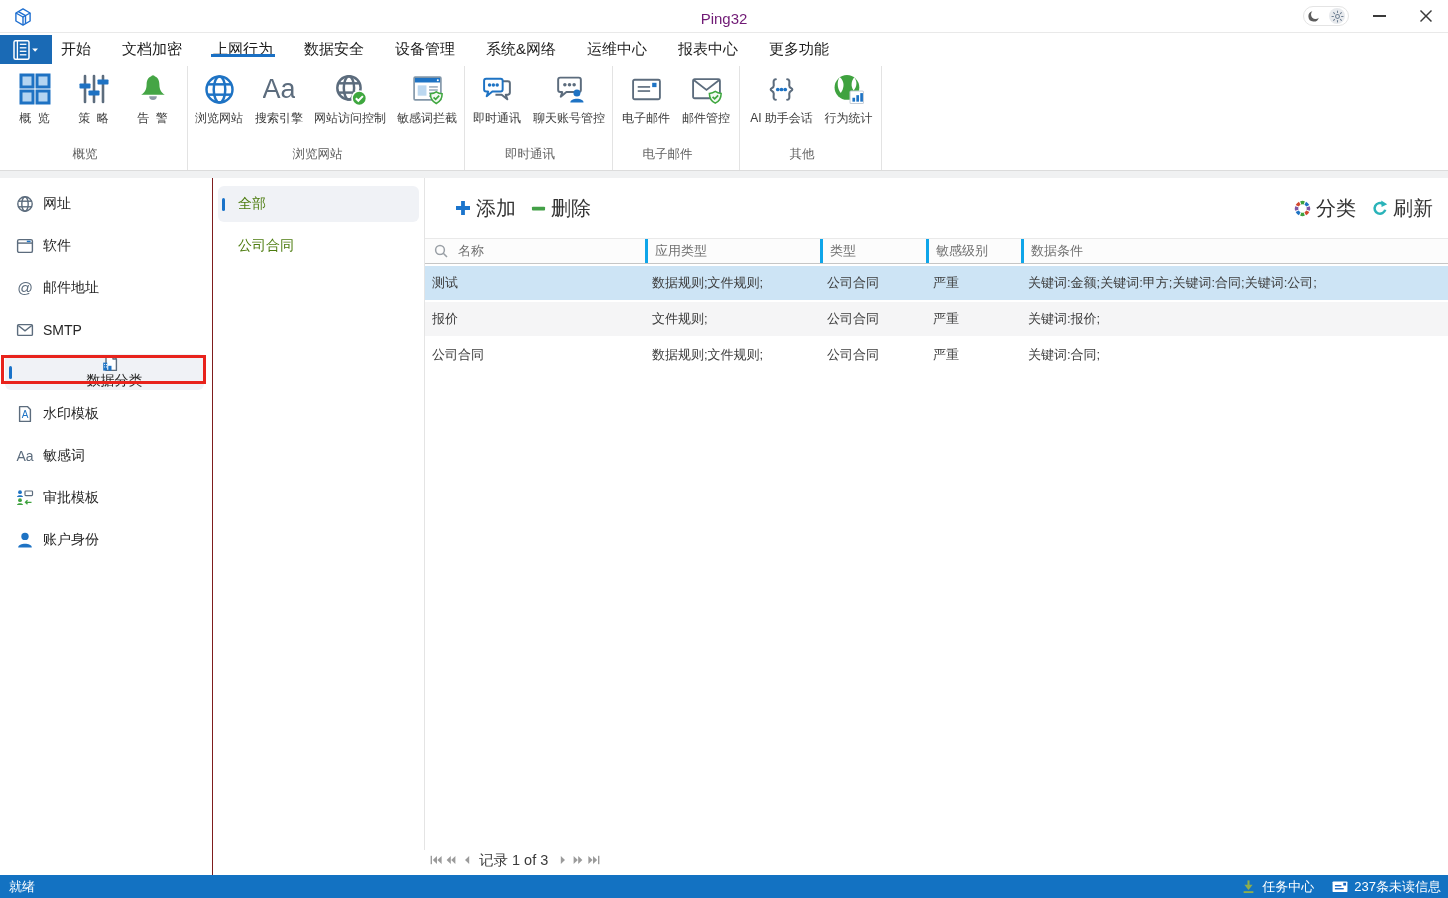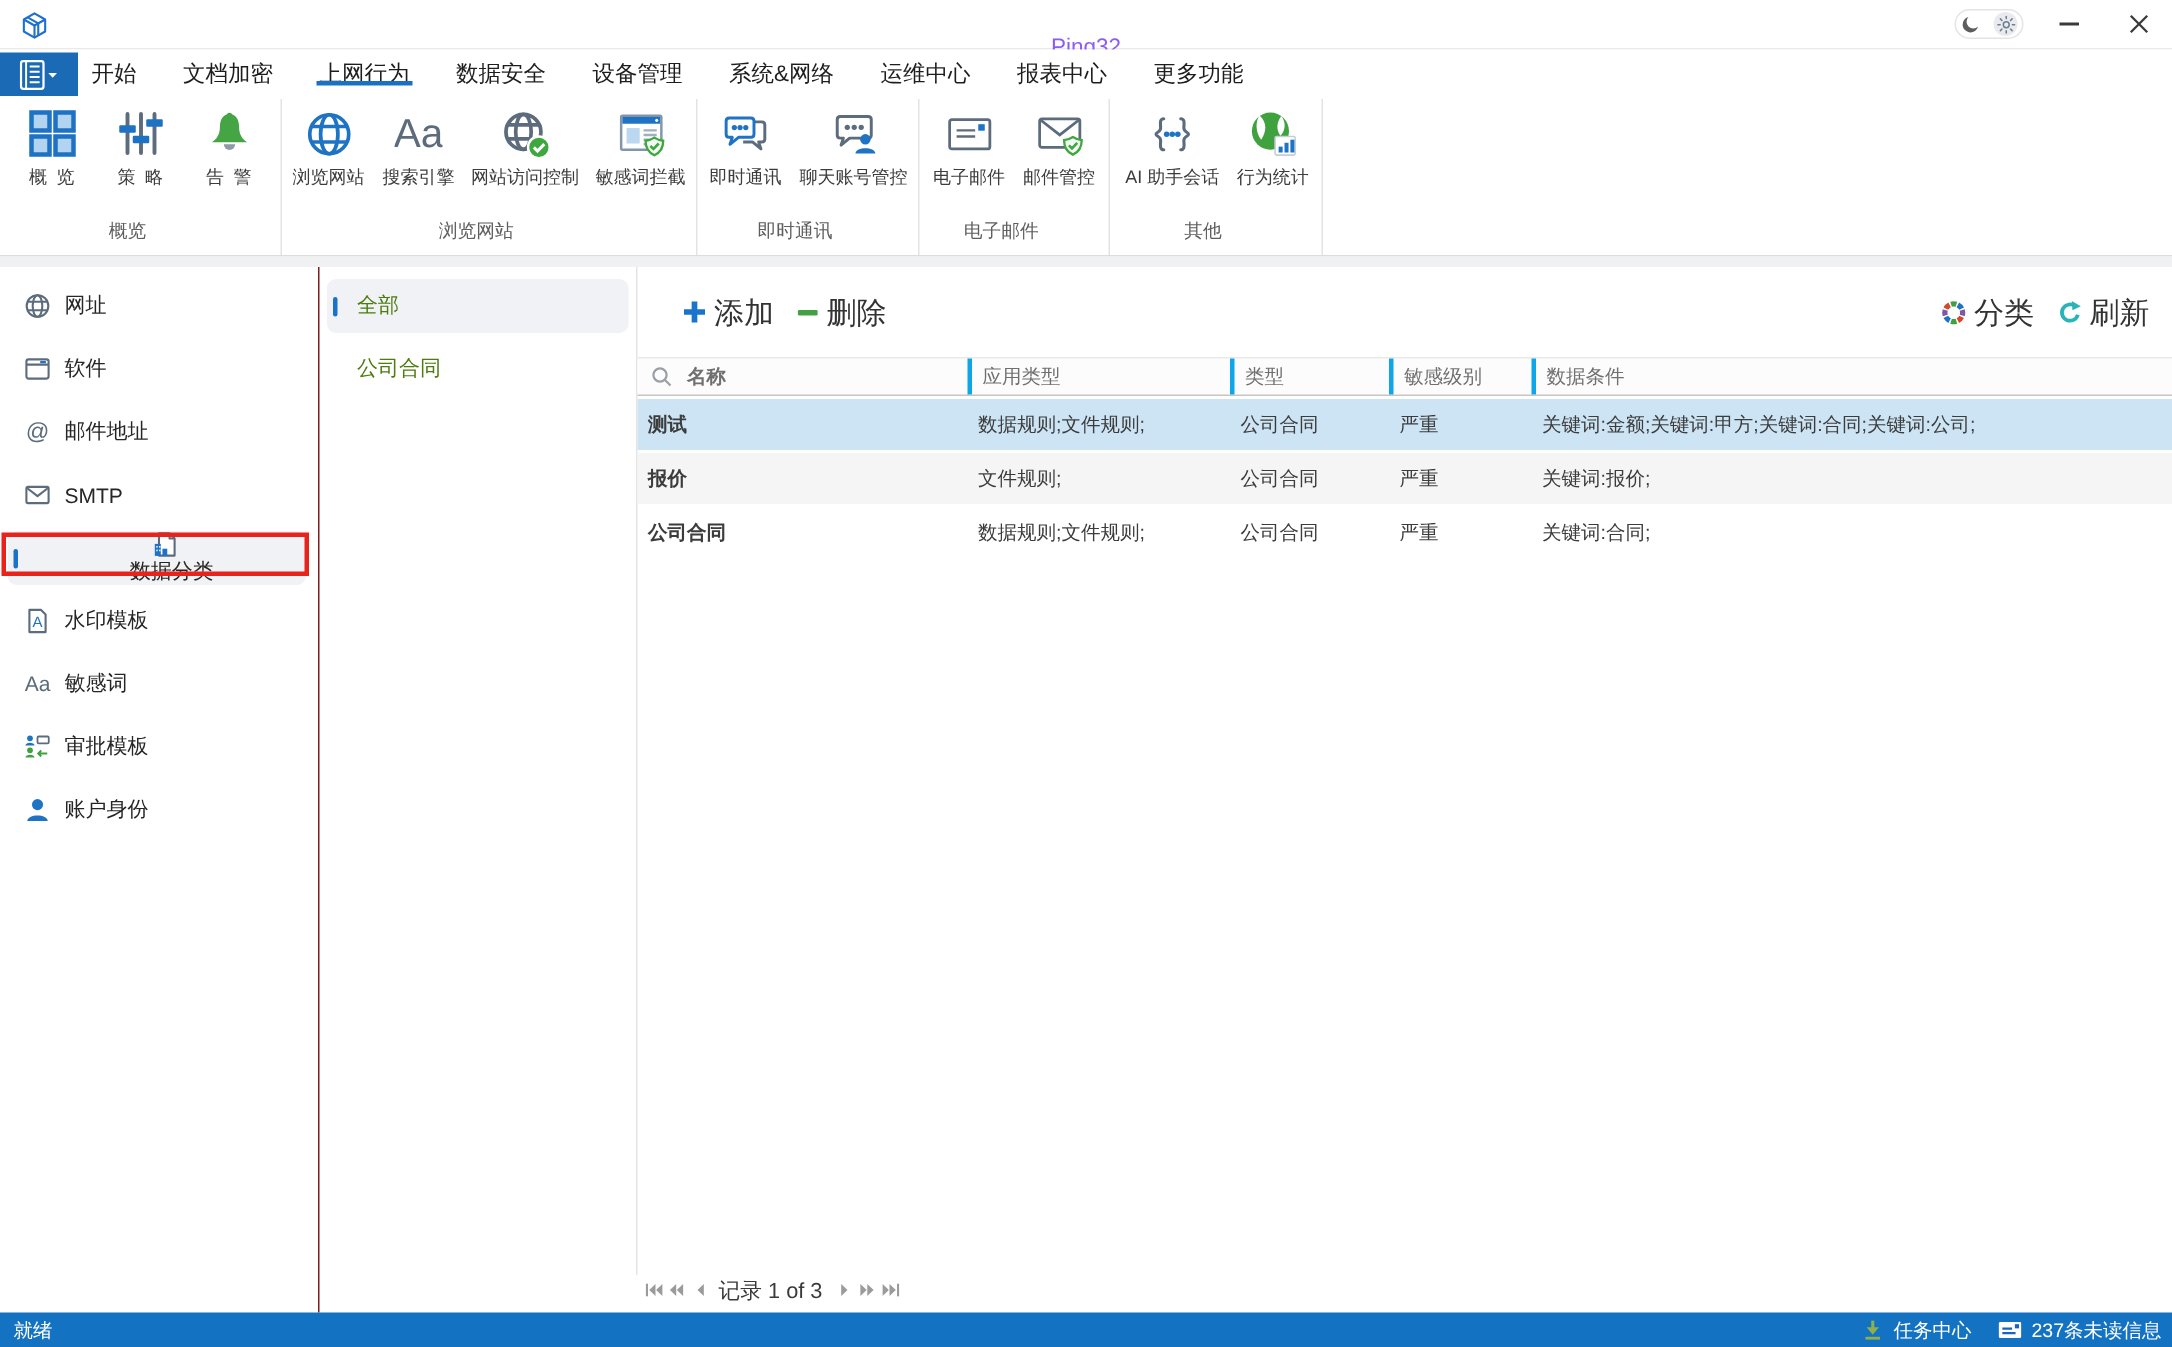--- a/index.html
+++ b/index.html
@@ -3,21 +3,21 @@
 <meta charset="utf-8">
 <style>
   * { margin:0; padding:0; box-sizing:border-box; }
   html,body { width:1448px; height:898px; background:#fff; overflow:hidden; }
   body { font-family:"Liberation Sans", sans-serif; -webkit-font-smoothing:antialiased; }
   .app { position:relative; width:1448px; height:898px; background:#fff; }
 
   
   .titlebar { position:absolute; left:0; top:0; width:1448px; height:33px; background:#fff; border-bottom:1px solid #e9e9e9; }
   .logo { position:absolute; left:14px; top:8px; width:18px; height:18px; }
-  .win-title { position:absolute; left:0; right:0; top:16px; height:32px; text-align:center; line-height:32px; font-size:15px; color:#8b5cf6; }
+  .win-title { position:absolute; left:0; right:0; top:3px; height:32px; text-align:center; line-height:32px; font-size:15px; color:#701a75; }
   .win-controls { position:absolute; right:14px; top:0; height:32px; display:flex; align-items:center; }
   .theme-toggle { width:46px; height:20px; border:1px solid #e4e4e4; border-radius:10px; background:#fff; display:flex; align-items:center; justify-content:space-between; padding:0 3px; }
   .tt-moon { width:14px; height:14px; display:block; }
   .tt-sun-wrap { width:16px; height:16px; border-radius:50%; background:#e8eaed; display:flex; align-items:center; justify-content:center; }
   .btn-min { width:16px; height:32px; margin-left:22px; display:flex; align-items:center; justify-content:center; }
   .btn-min i { display:block; width:13px; border-top:2px solid #3a3a3a; }
   .btn-close { width:16px; height:32px; margin-left:31px; display:flex; align-items:center; justify-content:center; }
 
   
   .tabrow { position:absolute; left:0; top:33px; width:1448px; height:33px; background:#fff; display:flex; align-items:stretch; }
@@ -67,21 +67,21 @@
   .grid-table { position:absolute; left:0; top:60px; right:0; }
   .ghead { display:flex; height:26px; background:#fcfcfc; border-top:1px solid #e9e9e9; border-bottom:1px solid #c6c6c6; }
   .gth { display:flex; align-items:center; padding-left:7px; font-size:13px; color:#707070; overflow:hidden; white-space:nowrap; }
   .gth + .gth { border-left:3px solid #0ea5e9; }
   .gth.first { padding-left:9px; }
   .gth .srch { margin-right:10px; flex:0 0 14px; }
   .grow { display:flex; height:34px; margin-top:2px; }
   .grow.selected { background:#cde4f5; }
   .grow.alt { background:#f5f5f6; }
   .gtd { display:flex; align-items:center; padding-left:7px; font-size:13px; color:#3c3c3c; overflow:hidden; white-space:nowrap; }
-  .c1 { width:220px;font-weight:bold; } .c2 { width:175px; } .c3 { width:106px; } .c4 { width:95px; } .c5 { flex:1; }
+  .c1 { width:220px; } .c2 { width:175px; } .c3 { width:106px; } .c4 { width:95px; } .c5 { flex:1; }
 
   .main::before { content:""; position:absolute; left:-1px; top:0; bottom:25px; width:1px; background:#e4e4e4; }
   .panel2 { border-right:none; }
 
   .pager { position:absolute; left:0; right:0; bottom:0; height:30px; display:flex; align-items:center; padding-left:5px; }
   .pg { display:flex; align-items:center; justify-content:center; cursor:default; }
   .pager .pg-text { font-size:14.5px; color:#3a3a3a; margin:0 12px 0 9px; white-space:nowrap; }
 
   
   .statusbar { position:absolute; left:0; top:875px; width:1448px; height:23px; background:#1372c2; display:flex; align-items:center; color:#fff; font-size:13px; }

